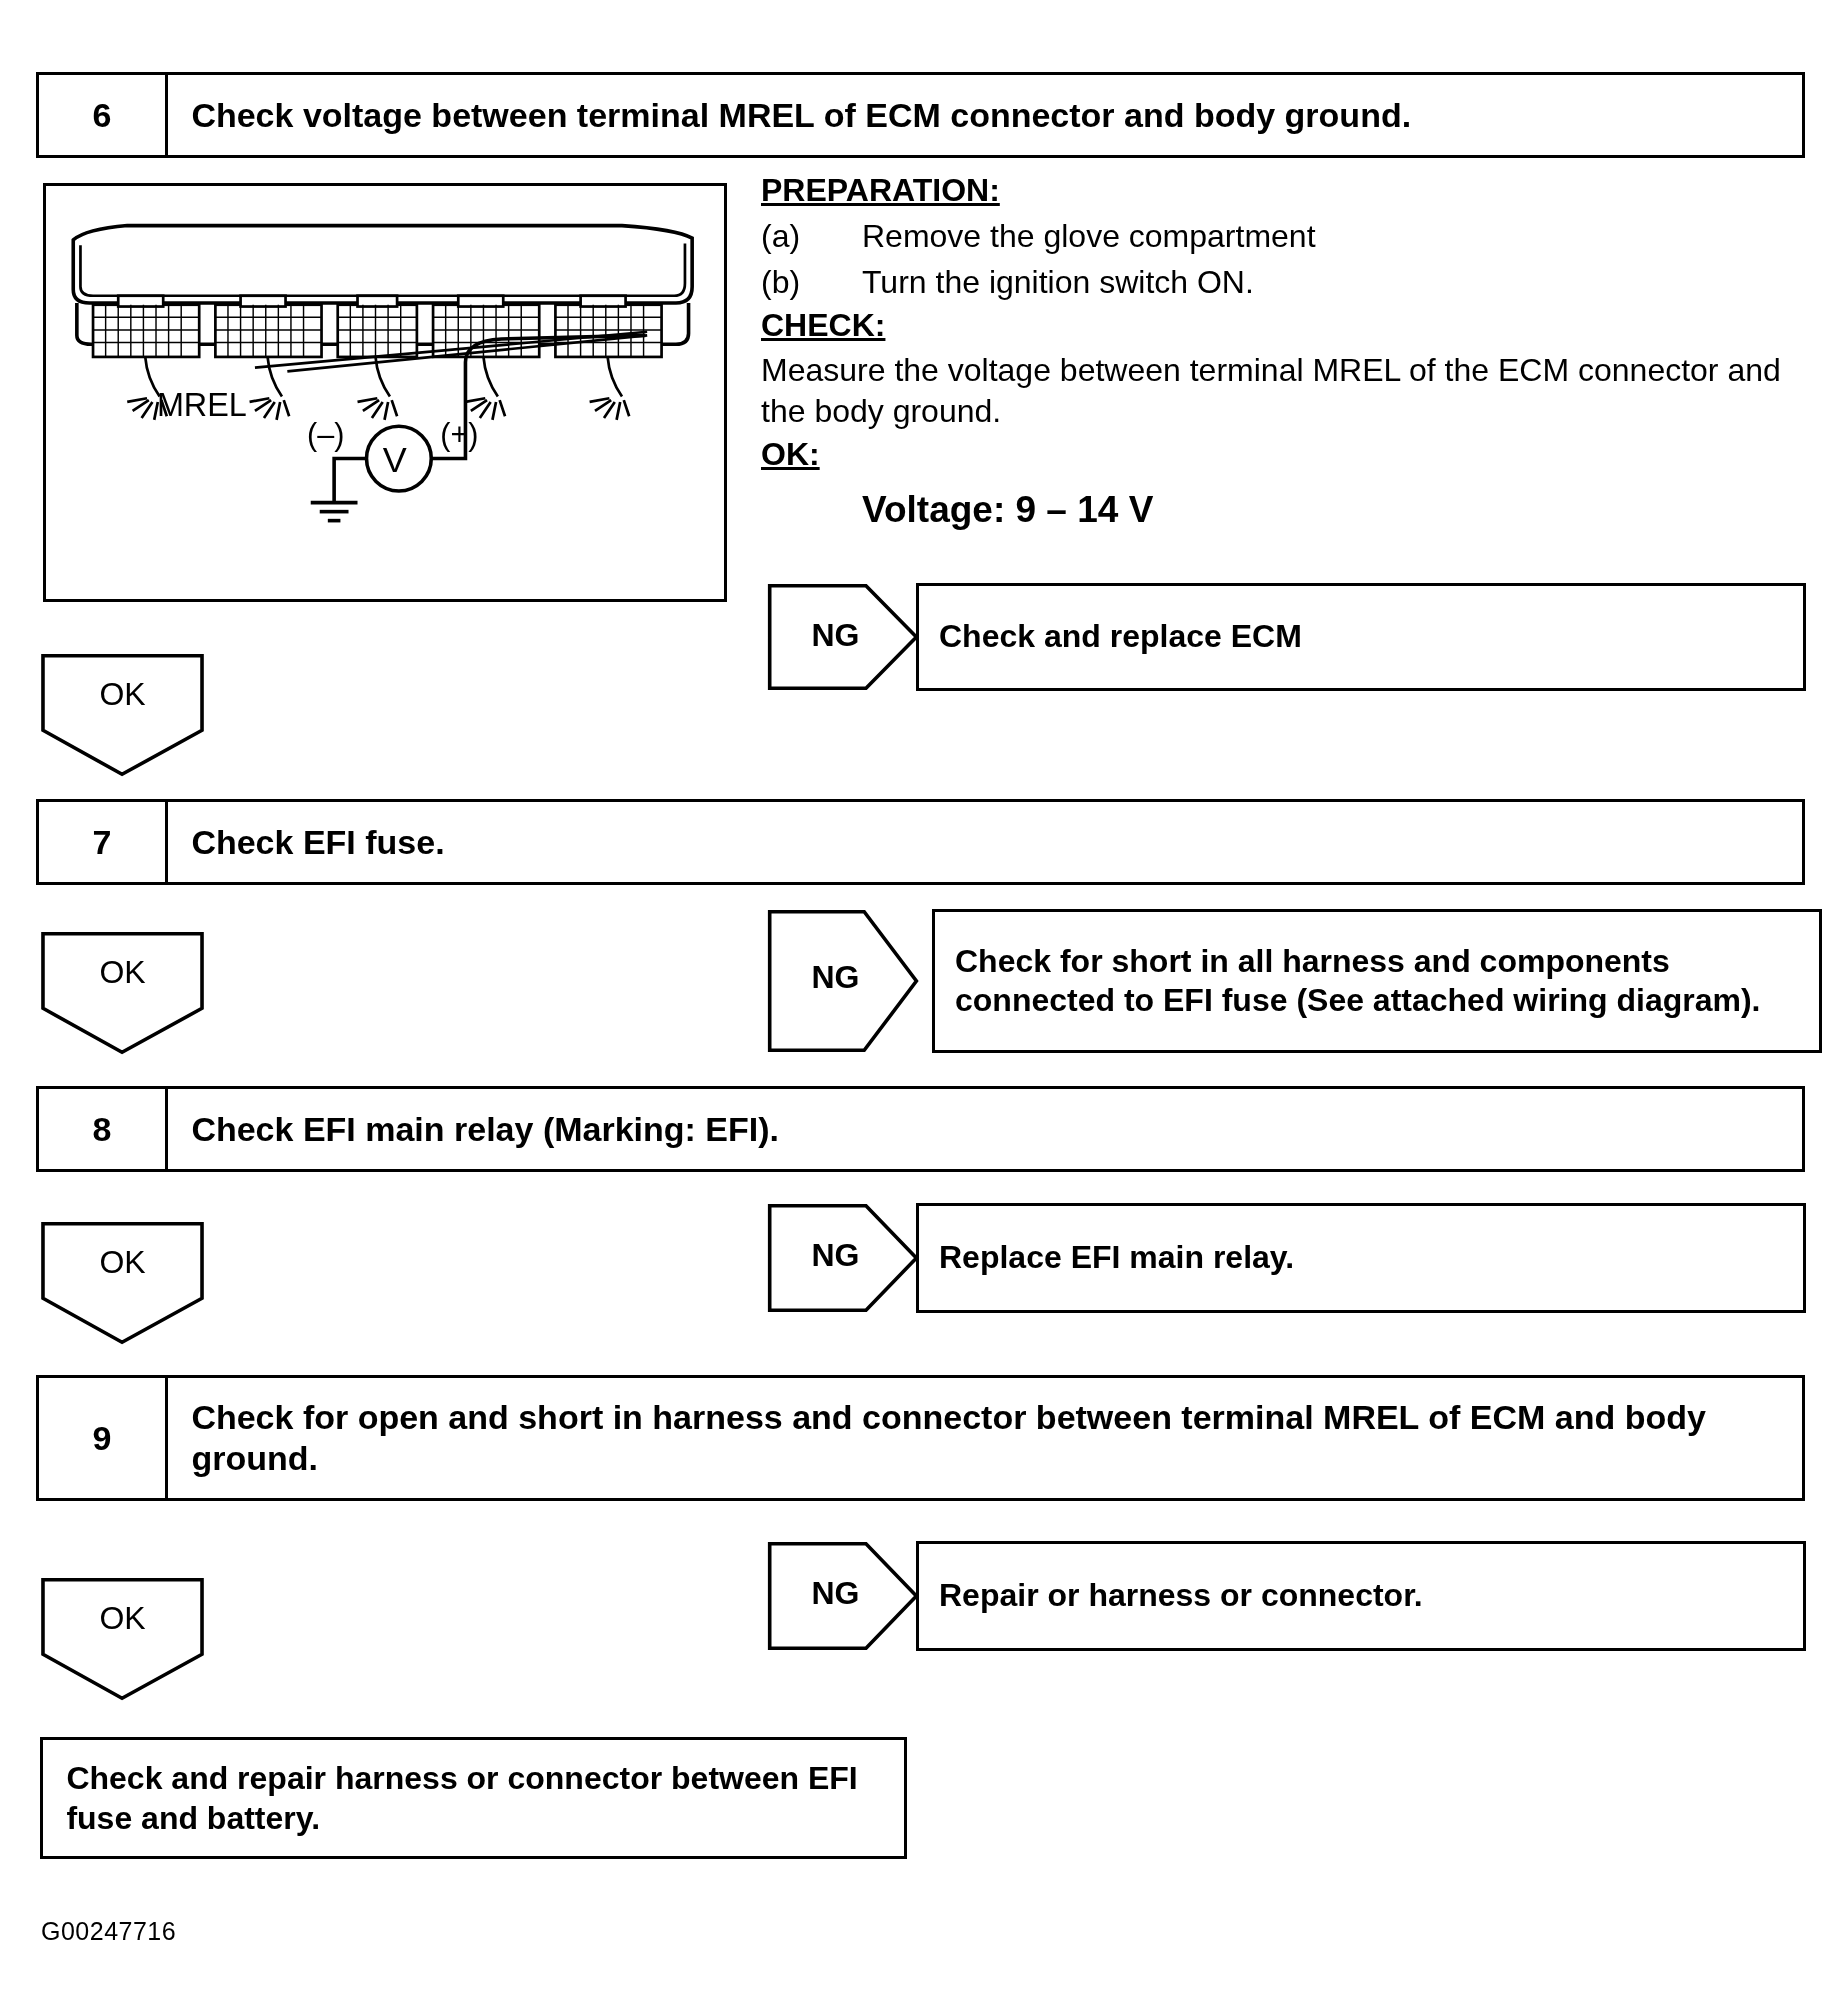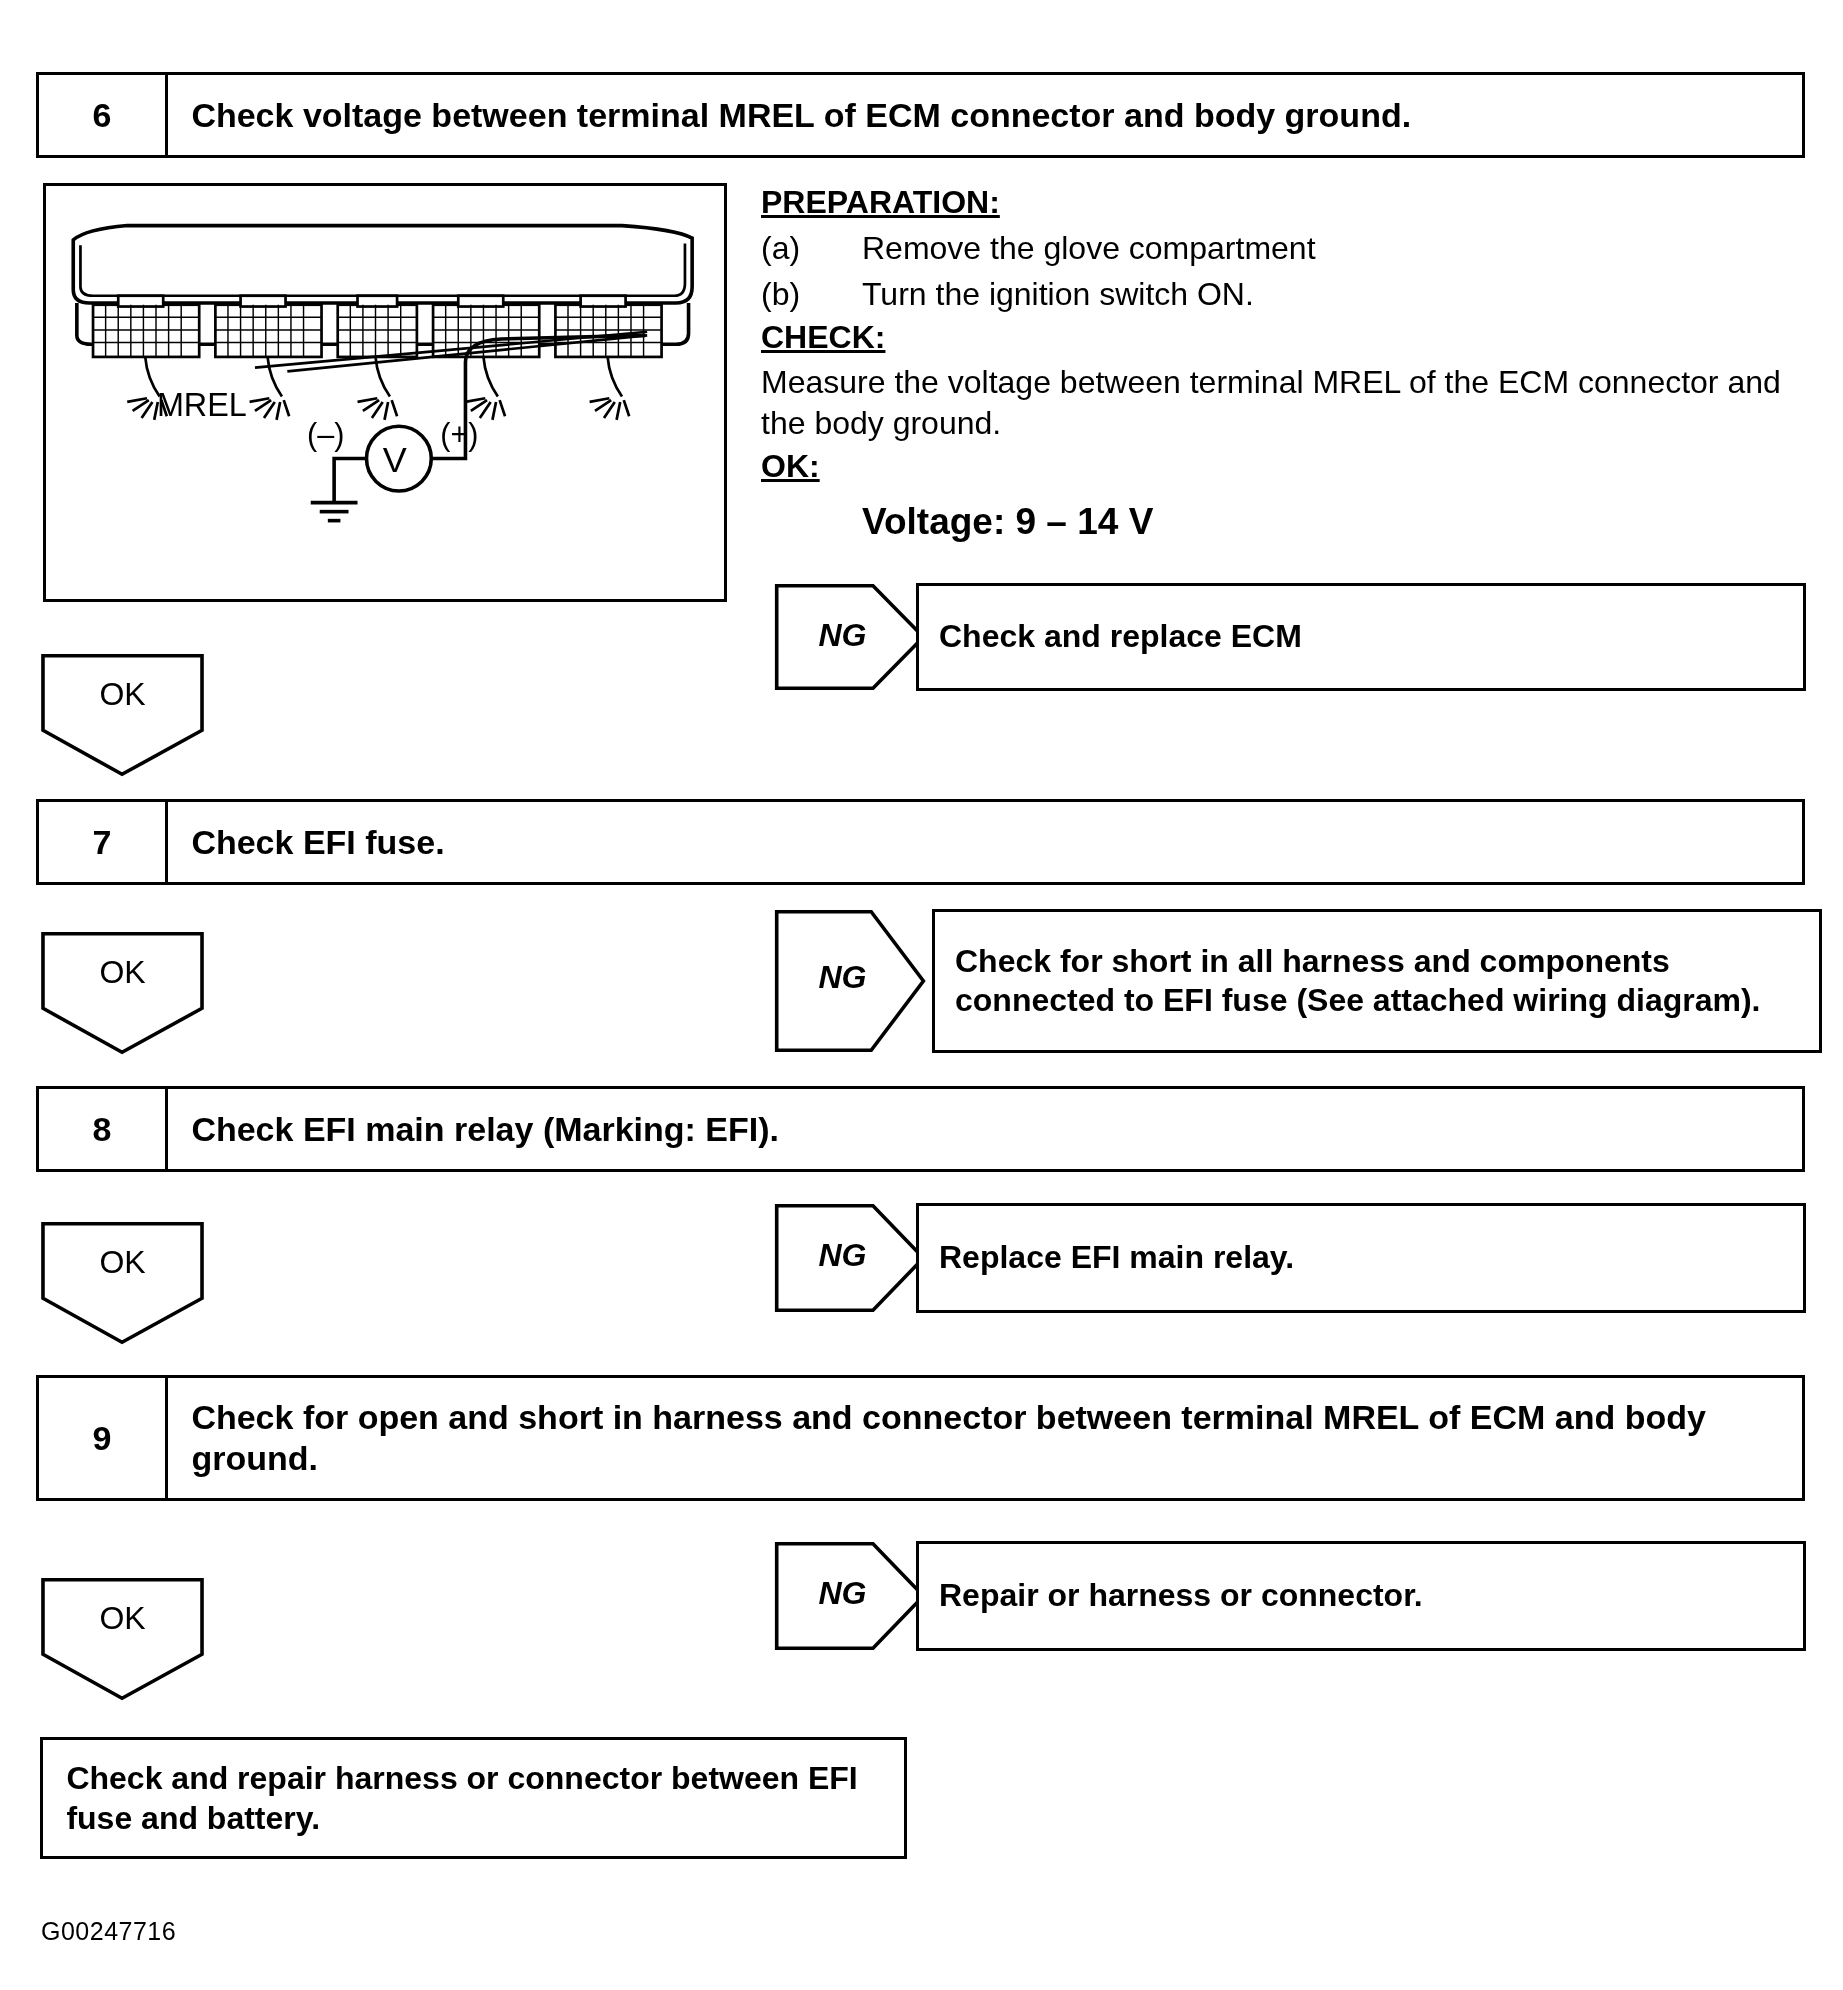--- a/index.html
+++ b/index.html
@@ -74,23 +74,22 @@
     font-weight: normal;
     pointer-events: none;
   }
 
   
   .ng-row {
     position: absolute;
   }
   .ng-tag {
     position: absolute;
-    left: 7px; top: 0;
+    left: 0; top: 0;
     width: 175px;
-    font-style: italic;
   }
   .ng-tag .label {
     position: absolute;
     left: 0; top: 0;
     width: 137px;
     text-align: center;
     font-size: 32px;
     font-weight: bold;
     pointer-events: none;
   }
@@ -104,21 +103,21 @@
     padding-left: 20px;
     font-size: 32px;
     font-weight: bold;
     line-height: 1.22;
   }
 
   
   .instructions {
     position: absolute;
     left: 761px;
-    top: 180px;
+    top: 168px;
     width: 1044px;
     font-size: 32px;
     line-height: 1.28;
   }
   .ins-head {
     font-weight: bold;
     text-decoration: underline;
     margin-top: 1.8px;
   }
   .ins-item {

